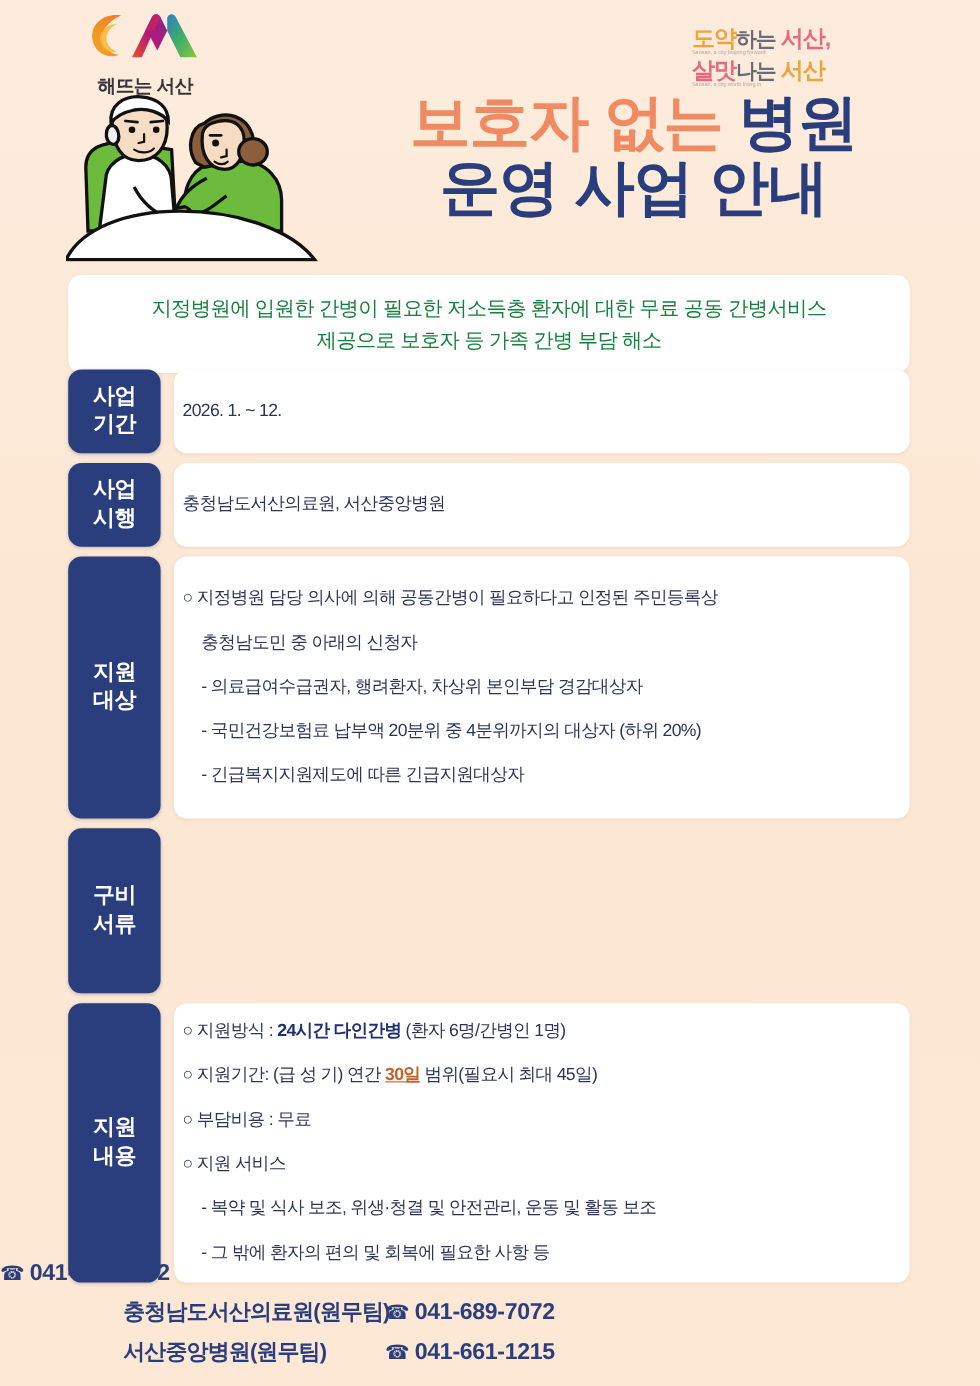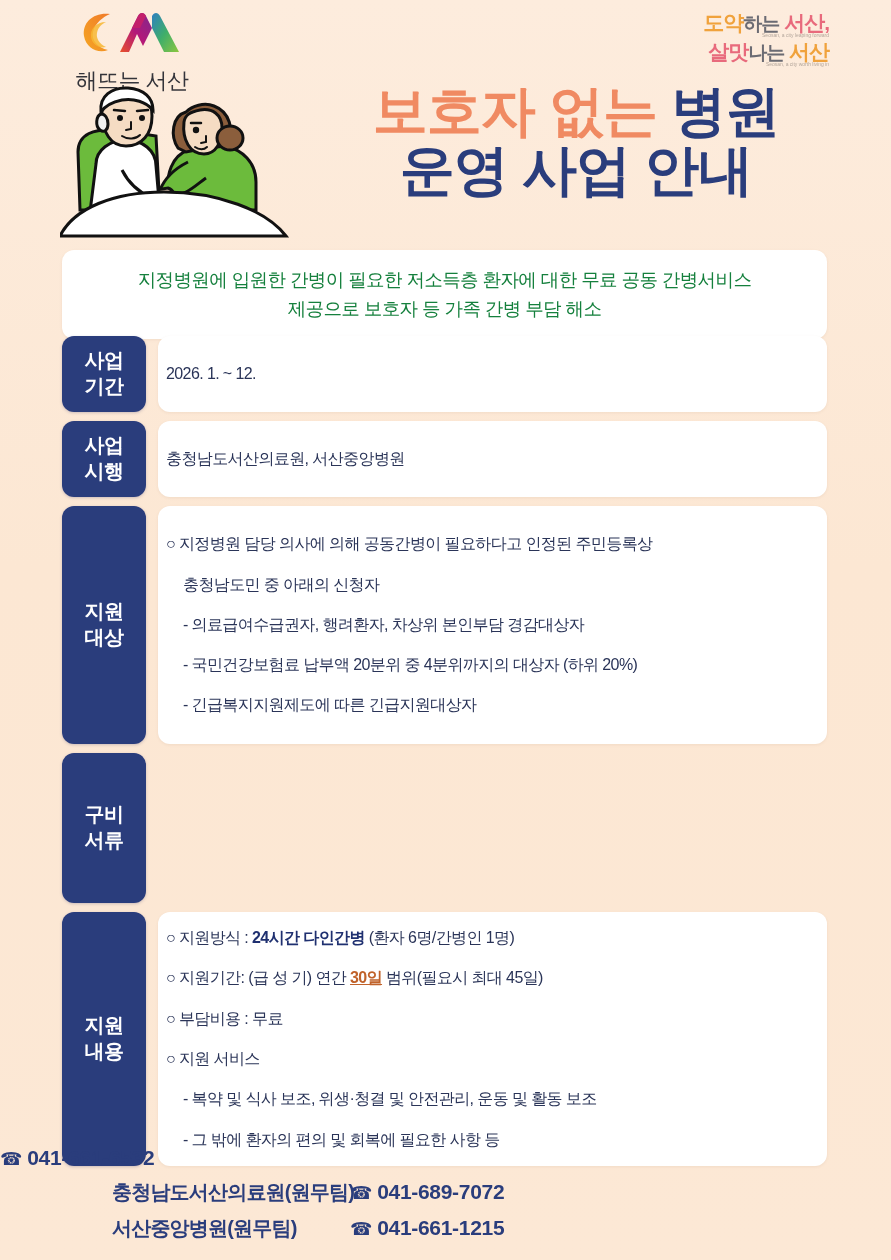--- a/index.html
+++ b/index.html
@@ -13,24 +13,24 @@
   .poster{
     position:relative;width:891px;height:1260px;
     background:linear-gradient(180deg,#fdecdd 0%,#fce7d3 45%,#fce8d5 100%);
   }
 
   
   .header{position:relative;height:240px;}
   .logo-city{position:absolute;left:72px;top:8px;width:120px;text-align:center;}
   .logo-mark{width:104px;height:52px;margin:0 auto;}
   .logo-city-name{
-    font-size:22px;font-weight:400;color:#34343a;letter-spacing:-0.5px;
+    font-size:17px;font-weight:700;color:#34343a;letter-spacing:-0.5px;
     margin-top:2px;
   }
-  .slogan{position:absolute;right:62px;top:12px;width:200px;text-align:right;line-height:1.05;}
+  .slogan{position:absolute;right:62px;top:25px;width:200px;text-align:left;line-height:1.05;}
   .slogan-l1,.slogan-l2{white-space:nowrap;font-weight:700;letter-spacing:-1px;}
   .slogan-l1{font-size:21px;}
   .slogan-l2{font-size:21px;margin-top:3px;}
   .s-or{color:#f0a23c;}
   .s-pk{color:#e86a7c;}
   .s-gy{color:#6b6b73;font-size:19px;}
   .s-sub{display:block;font-size:5px;color:#b4a79c;font-weight:400;letter-spacing:0;margin-top:-1px;}
 
   .illus{position:absolute;left:60px;top:78px;width:240px;height:160px;}
 

